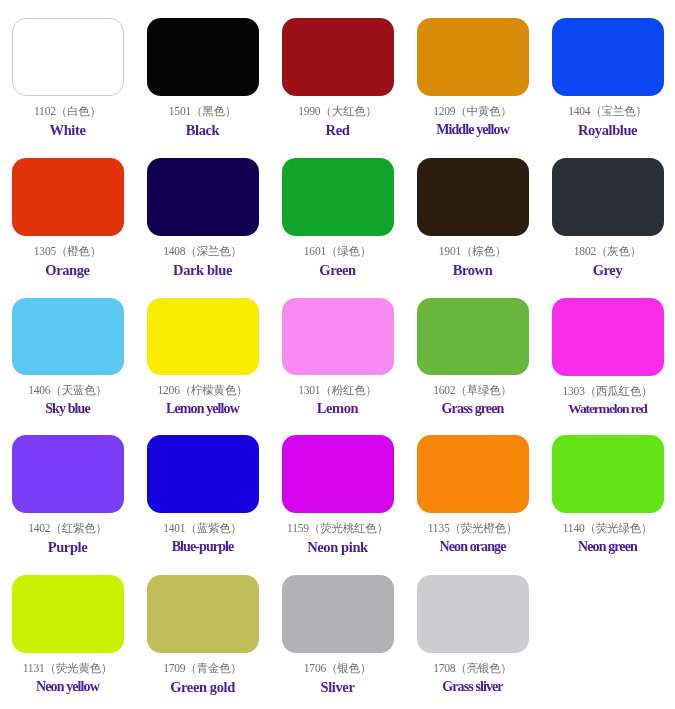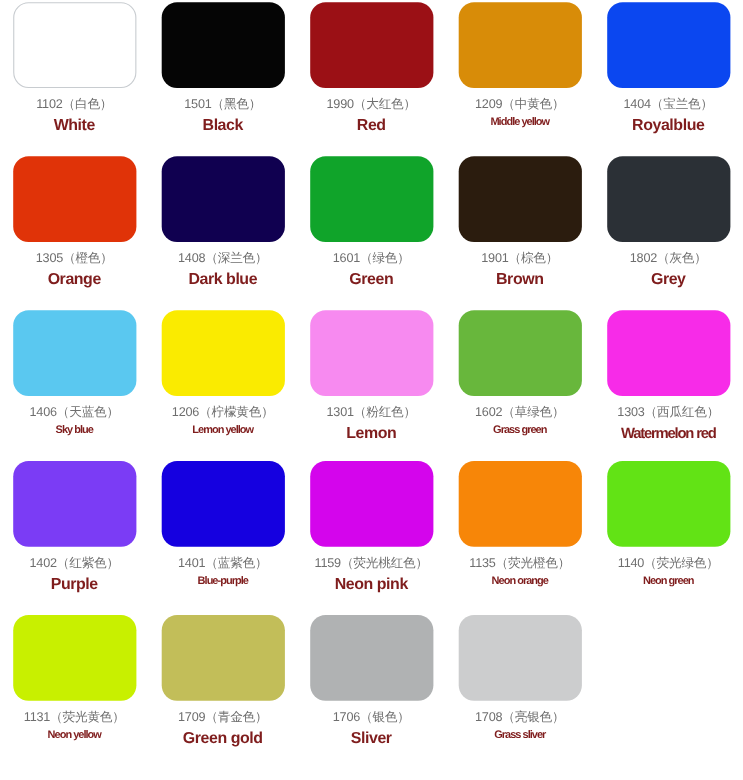--- a/index.html
+++ b/index.html
@@ -20,21 +20,22 @@
     width: 675px;
     height: 709px;
     box-sizing: border-box;
   }
   .swatch-cell {
     display: flex;
     flex-direction: column;
     align-items: center;
     justify-content: flex-start;
     box-sizing: border-box;
-    padding-top: 2px;
+    padding-top: 18px;
+    font-family: Liberation Serif, serif;
   }
   .chip {
     width: 112px;
     height: 78px;
     border-radius: 14px;
     box-sizing: border-box;
   }
   .chip.bordered {
     border: 1px solid #c8ccd0;
   }
@@ -42,29 +43,29 @@
     font-size: 11.5px;
     color: #6e6e6e;
     margin-top: 9px;
     line-height: 1.1;
     white-space: nowrap;
     letter-spacing: -0.2px;
   }
   .name-label {
     font-size: 14.5px;
     font-weight: bold;
-    color: #7f1d1d;
+    color: #4c1d95;
     margin-top: 4px;
     line-height: 1.15;
     white-space: nowrap;
     letter-spacing: -0.4px;
   }
   .name-label.tight {
     letter-spacing: -0.9px;
-    font-size: 10px;
+    font-size: 14px;
   }
   .name-label.xtight {
     letter-spacing: -1.1px;
     font-size: 13.5px;
   }
 </style>
 </head>
 <body>
 
 <div id="swatch-grid">

